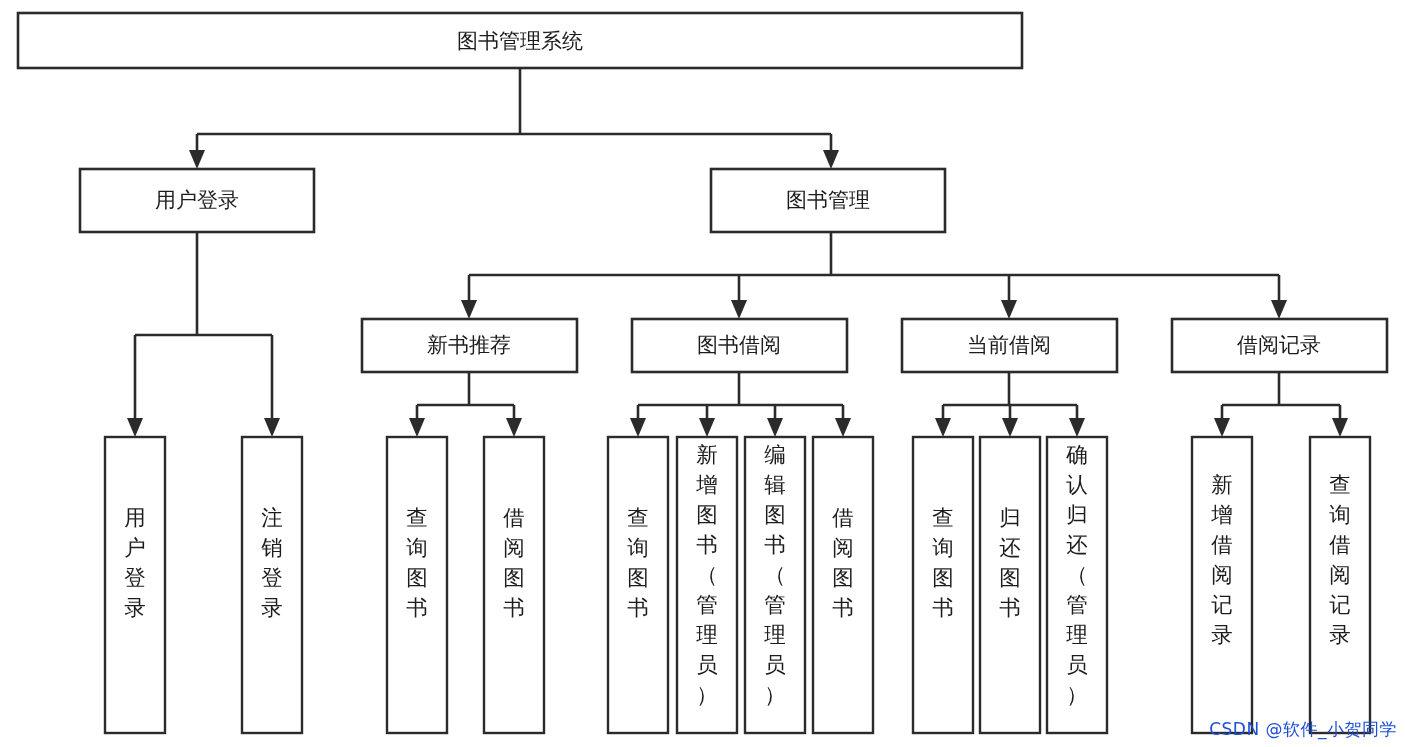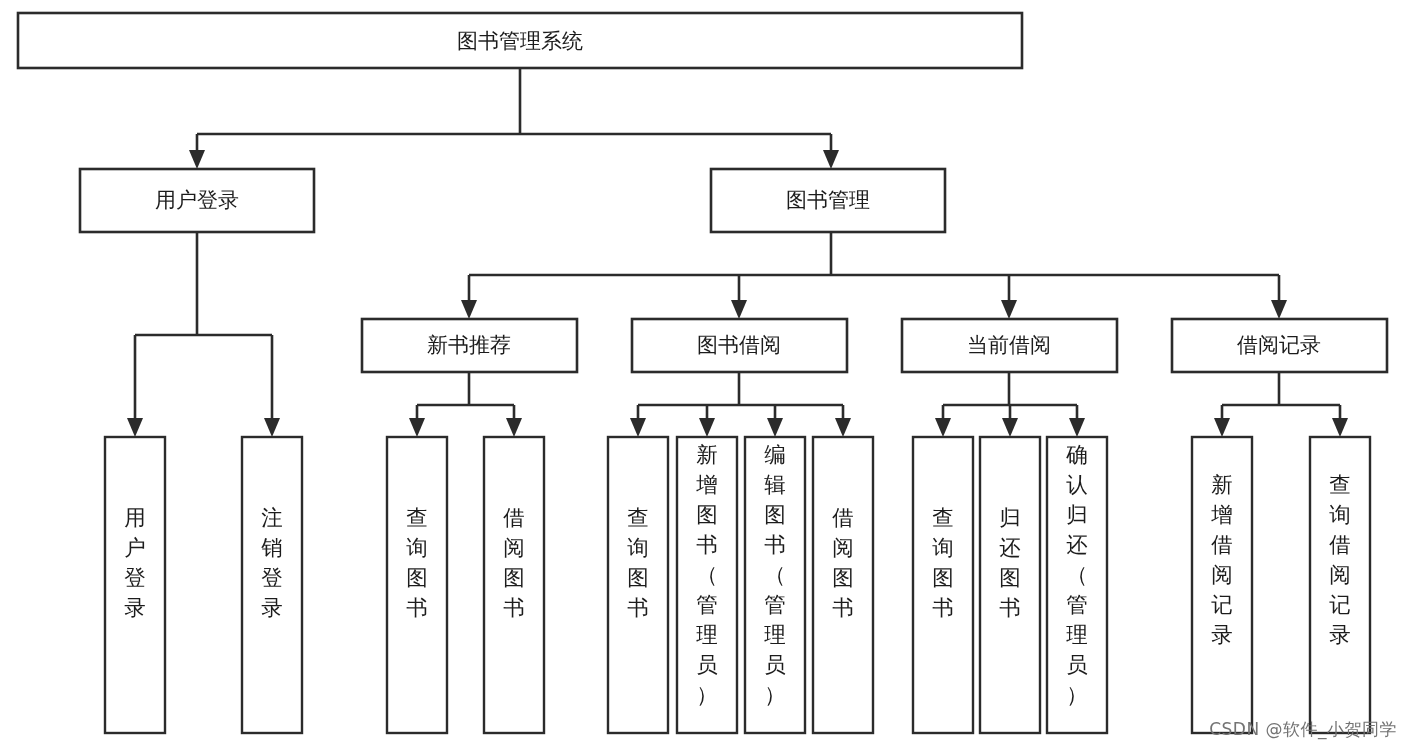--- a/index.html
+++ b/index.html
@@ -58,21 +58,21 @@
     fill: #1c1c1c;
     font-size: 21.5px;
     text-anchor: middle;
   }
   .watermark {
     position: absolute;
     right: 8px;
     bottom: 6px;
     font-family: "DejaVu Sans", "Liberation Sans", sans-serif;
     font-size: 17px;
-    color: #737373;
+    color: #1d4ed8;
     letter-spacing: 0.5px;
     white-space: nowrap;
     user-select: none;
   }
 </style>
 </head>
 <body>
 
 <div id="diagram-root">
 

